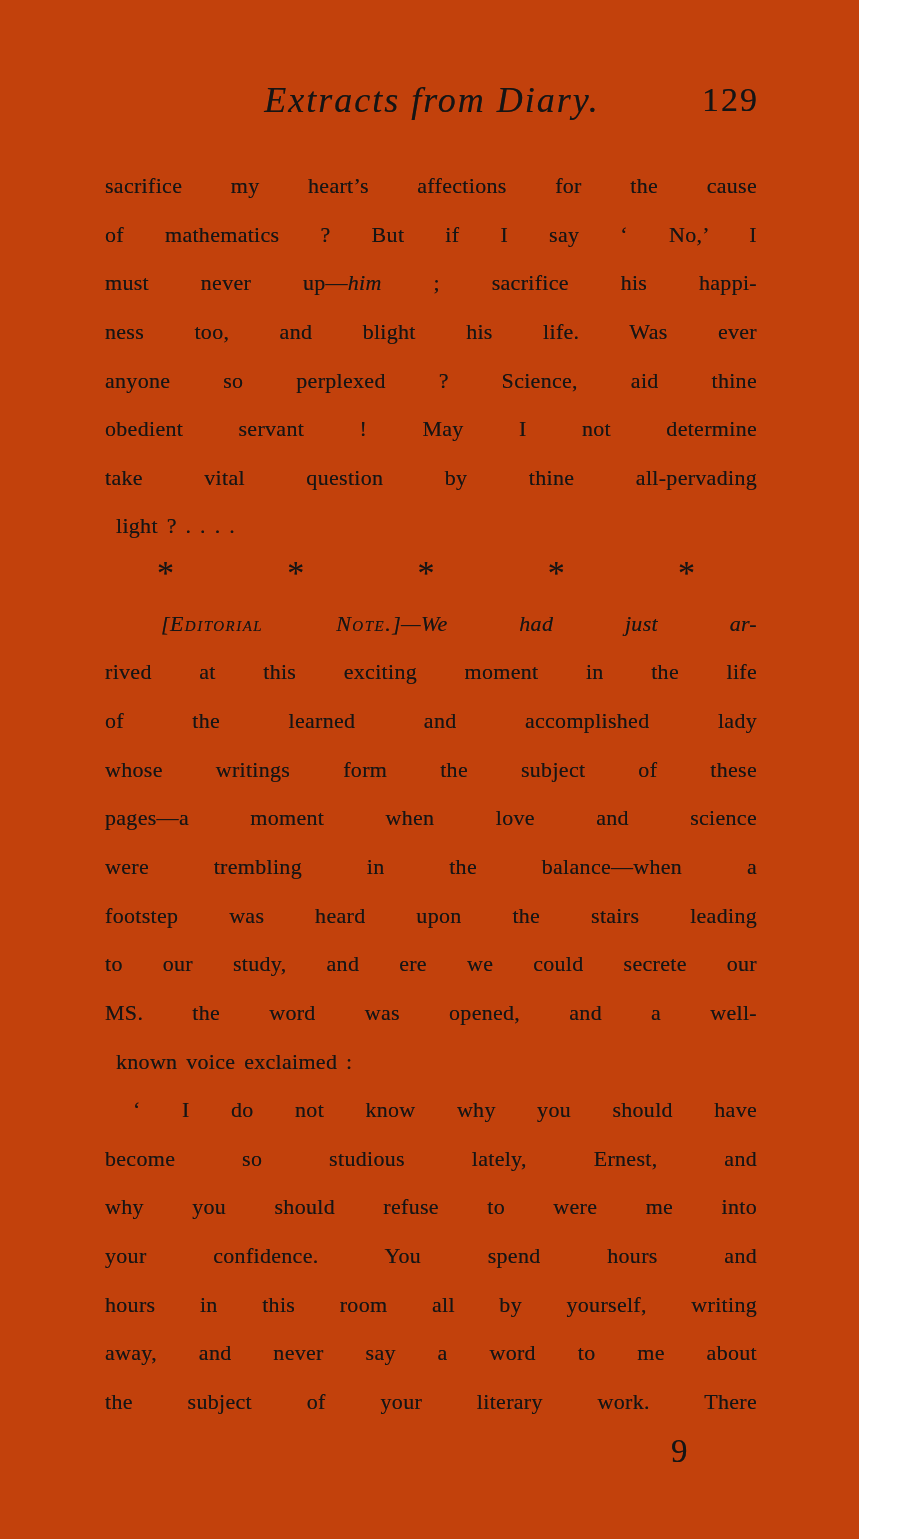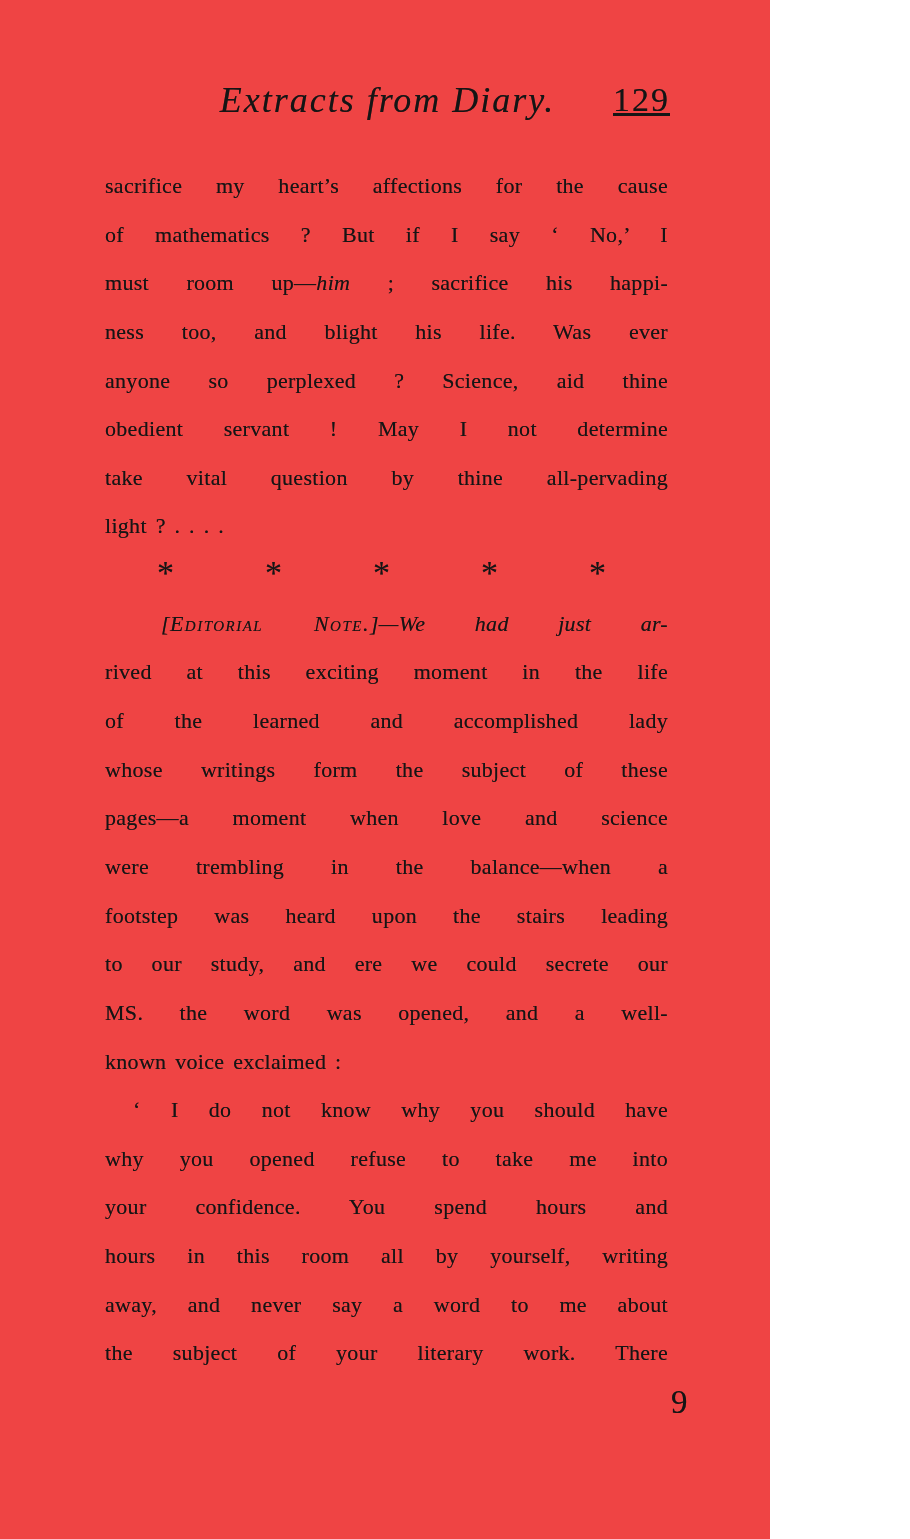--- a/index.html
+++ b/index.html
@@ -1,24 +1,25 @@
 <!DOCTYPE html>
 <html><head>
 <meta charset="utf-8">
 <style>
   html, body { margin: 0; padding: 0; background: #ffffff; }
   .page {
     position: relative;
-    width: 770px;
+    width: 830px;
     height: 1539px;
-    background: #ef4444;
+    background: #c2410c;
     color: #151515;
     font-family: "Liberation Serif", "DejaVu Serif", serif;
     overflow: hidden;
     text-shadow: 0 0 0.5px rgba(20,20,20,0.55);
+    padding-left: 29px;
   }
   .header {
     position: absolute;
     top: 74px;
     left: 105px;
     right: 100px;
     height: 52px;
   }
   .running-title {
     display: block;
@@ -29,40 +30,40 @@
     line-height: 52px;
     white-space: nowrap;
   }
   .page-number {
     position: absolute;
     right: 0;
     top: 0;
     font-size: 34px;
     line-height: 52px;
     letter-spacing: 2px;
-    text-decoration: underline;
   }
   .body-text {
     position: absolute;
     top: 162px;
     left: 105px;
     right: 102px;
   }
   .line {
     height: 48.65px;
     line-height: 48.65px;
     font-size: 22px;
     text-align: justify;
     text-align-last: justify;
     word-spacing: 3px;
     letter-spacing: 0.3px;
   }
   .line.nj {
     text-align: left;
     text-align-last: left;
+    margin-left: 11px;
   }
   .indent-note { text-indent: 56px; font-style: italic; }
   .indent-quote { text-indent: 28px; }
   .it { font-style: italic; }
   .sc { font-variant: small-caps; letter-spacing: 1.5px; }
   .stars {
     display: flex;
     justify-content: space-between;
     padding-left: 52px;
     padding-right: 62px;
@@ -86,21 +87,21 @@
 
   <div class="header">
     <span class="running-title">Extracts from Diary.</span>
     <span class="page-number">129</span>
   </div>
 
   <div class="body-text">
 
     <div class="line">sacrifice my heart’s affections for the cause</div>
     <div class="line">of mathematics ?   But if I say ‘ No,’ I</div>
-    <div class="line"><span>must room up—</span><span class="it">him</span><span> ; sacrifice his happi-</span></div>
+    <div class="line"><span>must never up—</span><span class="it">him</span><span> ; sacrifice his happi-</span></div>
     <div class="line">ness too, and blight his life.   Was ever</div>
     <div class="line">anyone so perplexed ?   Science, aid thine</div>
     <div class="line">obedient servant !   May I not determine</div>
     <div class="line">take vital question by thine all-pervading</div>
     <div class="line nj">light ? . . . .</div>
 
     <div class="stars">
       <span class="star">*</span>
       <span class="star">*</span>
       <span class="star">*</span>
@@ -113,21 +114,22 @@
     <div class="line">of the learned and accomplished lady</div>
     <div class="line">whose writings form the subject of these</div>
     <div class="line">pages—a moment when love and science</div>
     <div class="line">were trembling in the balance—when a</div>
     <div class="line">footstep was heard upon the stairs leading</div>
     <div class="line">to our study, and ere we could secrete our</div>
     <div class="line">MS. the word was opened, and a well-</div>
     <div class="line nj">known voice exclaimed :</div>
 
     <div class="line indent-quote">‘ I do not know why you should have</div>
-    <div class="line">why you opened refuse to take me into</div>
+    <div class="line">become so studious lately, Ernest, and</div>
+    <div class="line">why you should refuse to were me into</div>
     <div class="line">your confidence.   You spend hours and</div>
     <div class="line">hours in this room all by yourself, writing</div>
     <div class="line">away, and never say a word to me about</div>
     <div class="line">the subject of your literary work.   There</div>
 
     <div class="line sig-line">9</div>
 
   </div>
 </div>
 

